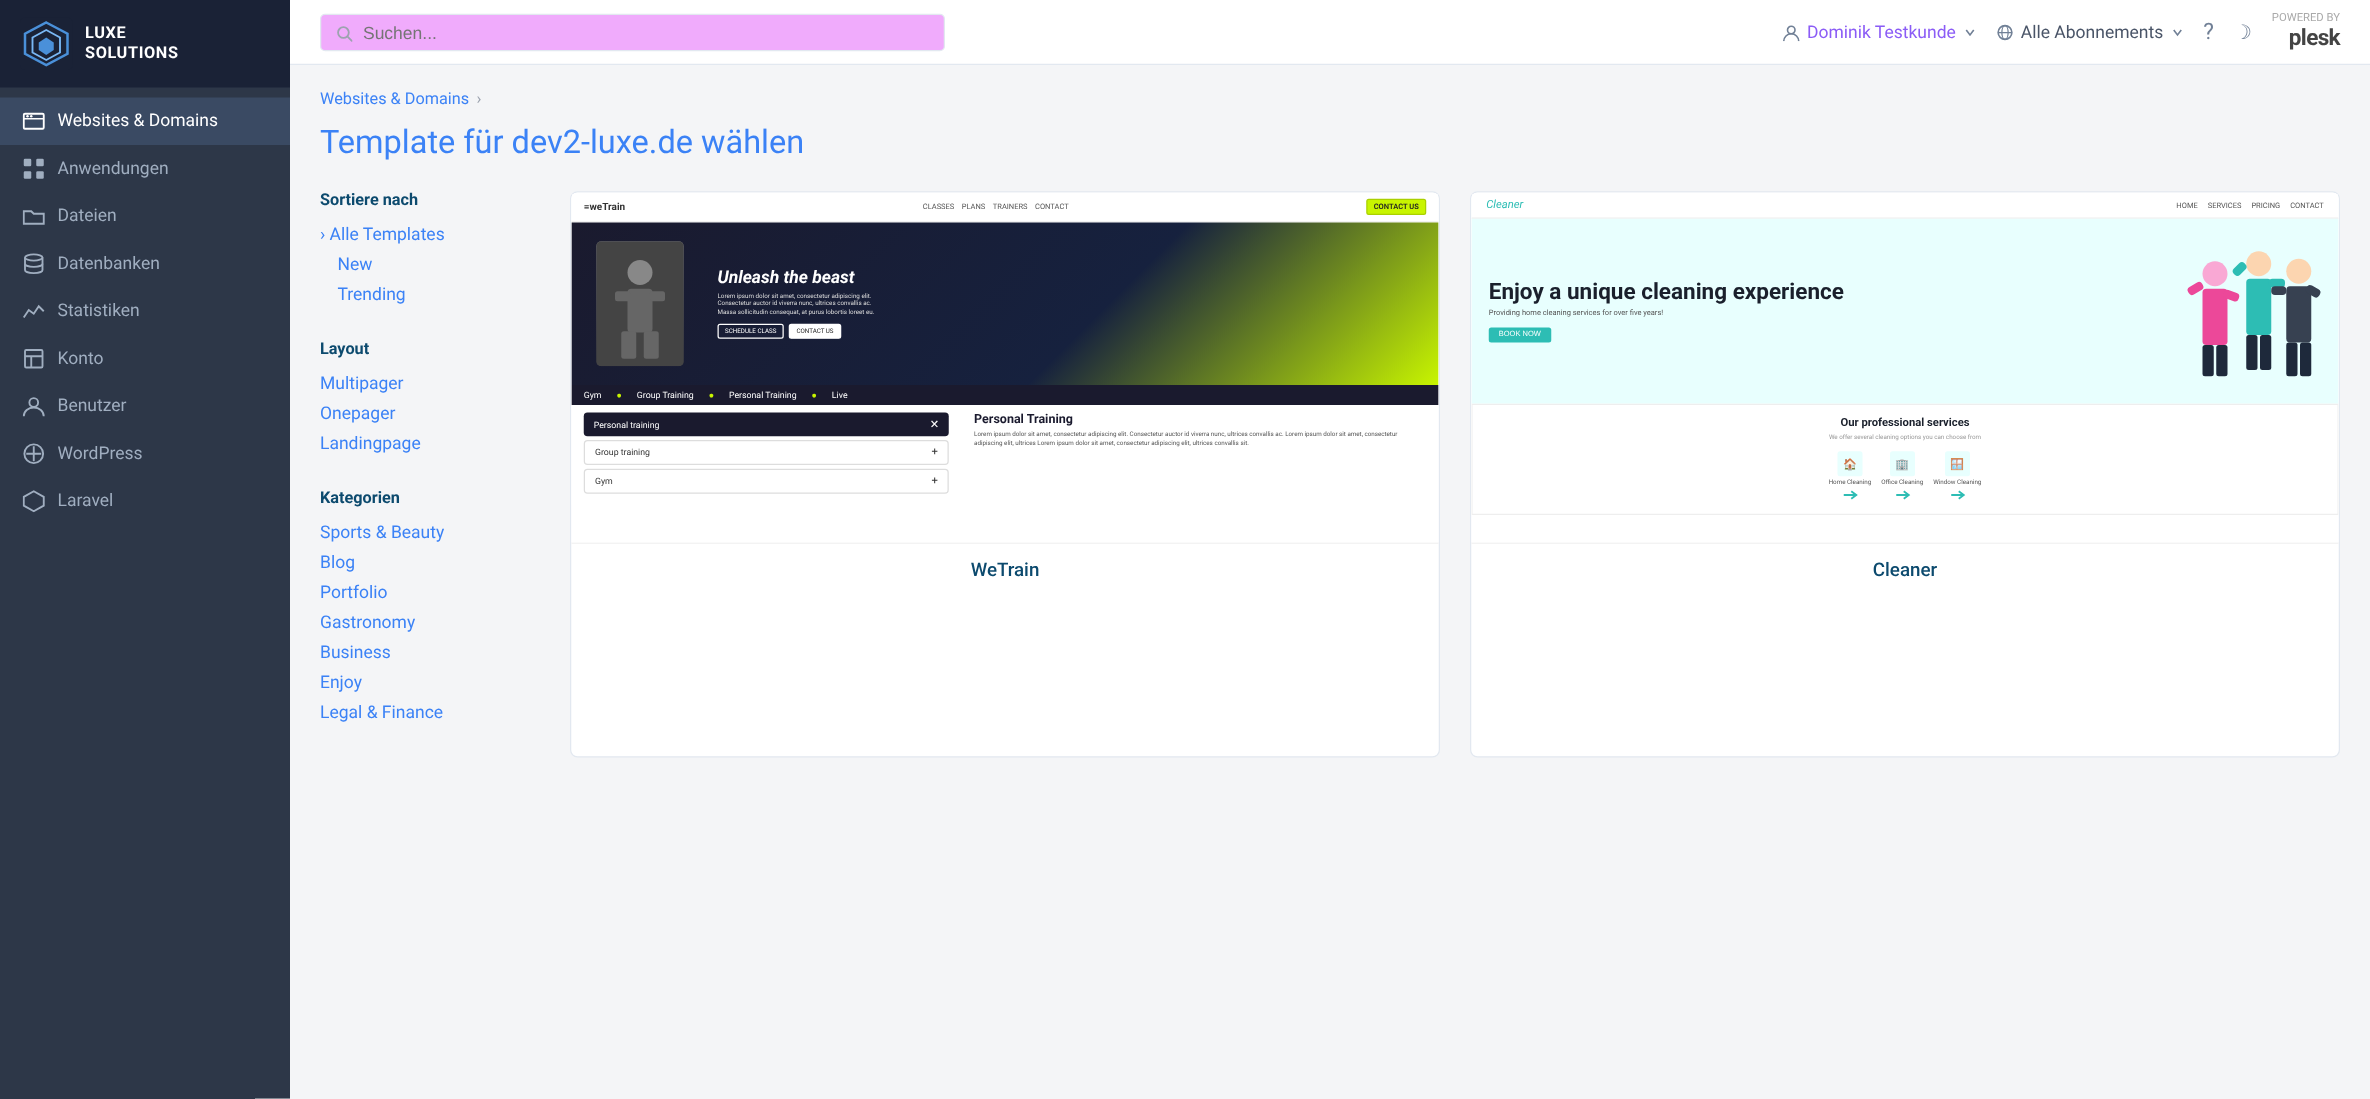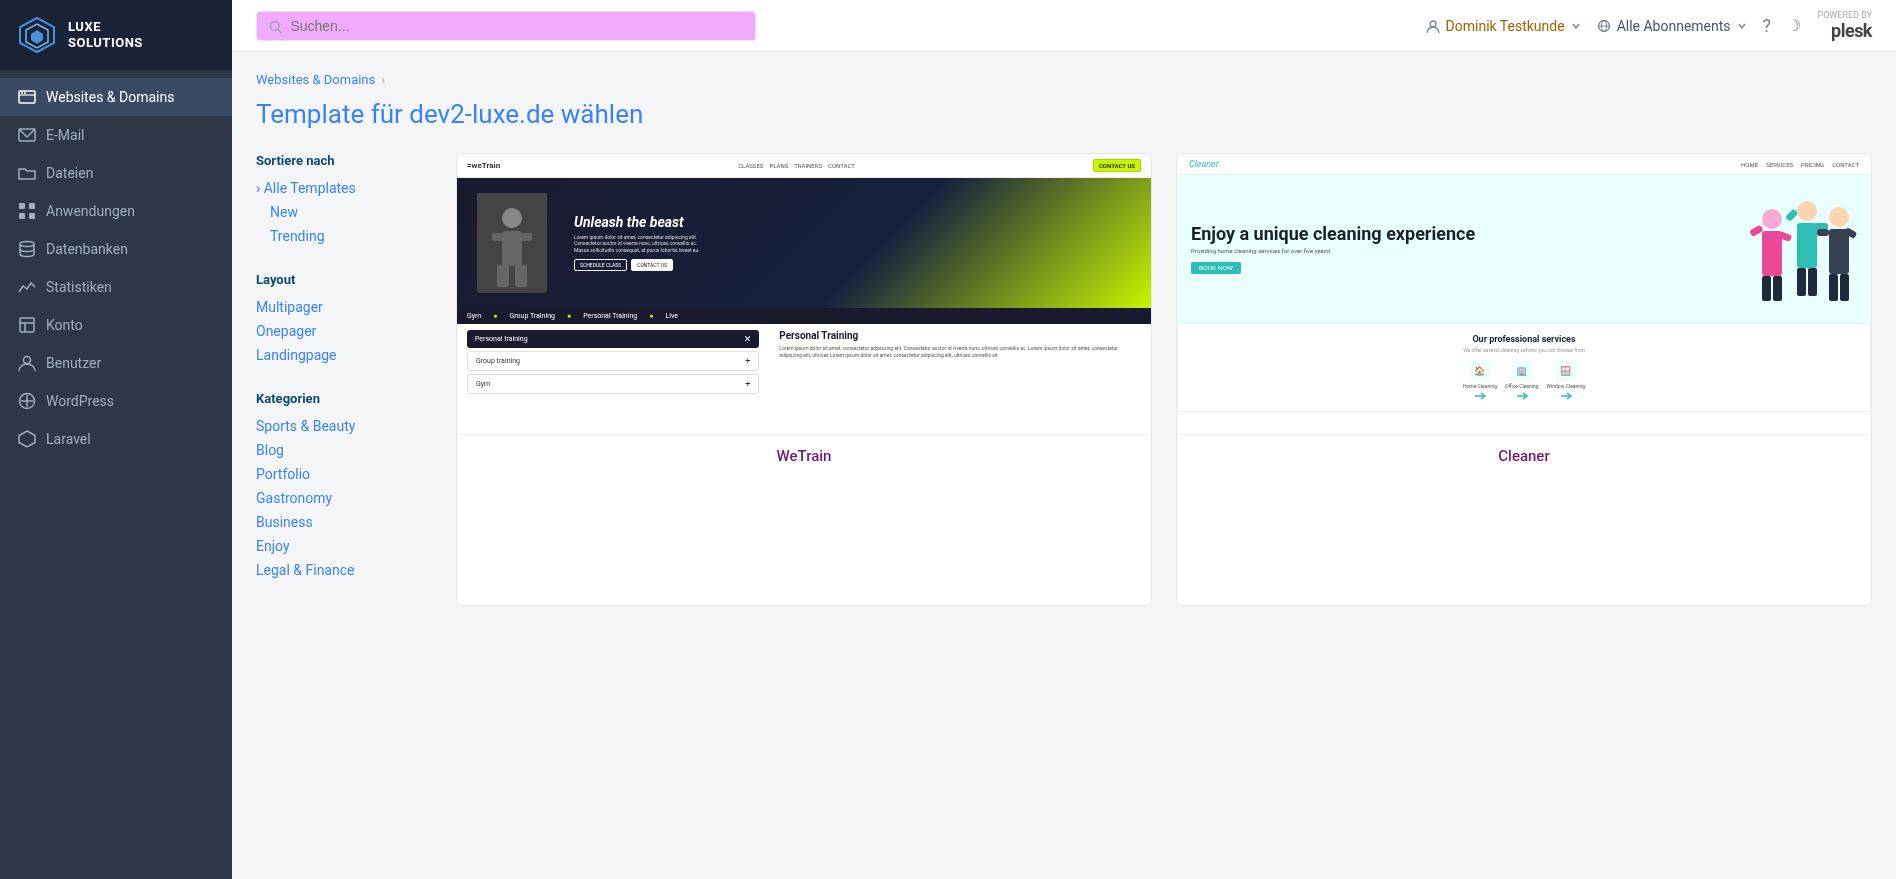--- a/index.html
+++ b/index.html
@@ -93,21 +93,21 @@
       display: flex;
       align-items: center;
       gap: 16px;
       margin-left: auto;
     }
     .header-user {
       display: flex;
       align-items: center;
       gap: 6px;
       font-size: 14px;
-      color: #a16207;
+      color: #8b5cf6;
       cursor: pointer;
     }
     .header-subscription {
       display: flex;
       align-items: center;
       gap: 6px;
       font-size: 14px;
       color: #4a5568;
       cursor: pointer;
     }
@@ -211,21 +211,21 @@
       width: 100%;
       height: 280px;
       overflow: hidden;
       position: relative;
       background: #f9fafb;
     }
     .template-name {
       padding: 12px 16px;
       font-size: 15px;
       font-weight: 500;
-      color: #701a75;
+      color: #0c4a6e;
       text-align: center;
       border-top: 1px solid #f0f0f0;
     }
 
     
     .wetrain-preview {
       background: #fff;
       font-size: 7px;
       transform-origin: top left;
       width: 100%;
@@ -448,40 +448,33 @@
       <div class="sidebar-item active">
         <svg class="sidebar-item-icon" viewBox="0 0 18 18" fill="currentColor">
             <rect x="1" y="3" width="16" height="12" rx="1" fill="none" stroke="currentColor" stroke-width="1.5"></rect>
             <line x1="1" y1="7" x2="17" y2="7" stroke="currentColor" stroke-width="1.2"></line>
             <circle cx="4" cy="5" r="1" fill="currentColor"></circle>
             <circle cx="7" cy="5" r="1" fill="currentColor"></circle>
           </svg>
         <span>Websites &amp; Domains</span>
       </div>
       <div class="sidebar-item">
-        <svg class="sidebar-item-icon" viewBox="0 0 18 18" fill="none" stroke="currentColor" stroke-width="1.5">
-            <rect x="1" y="3" width="16" height="12" rx="1"></rect>
-            <polyline points="1,3 9,11 17,3"></polyline>
-          </svg>
-        <span>E-Mail</span>
-      </div>
-      <div class="sidebar-item">
-        <svg class="sidebar-item-icon" viewBox="0 0 18 18" fill="none" stroke="currentColor" stroke-width="1.5">
-            <path d="M1 5h6l2 2h8v8H1z"></path>
-          </svg>
-        <span>Dateien</span>
-      </div>
-      <div class="sidebar-item">
         <svg class="sidebar-item-icon" viewBox="0 0 18 18" fill="currentColor">
             <rect x="1" y="1" width="6" height="6" rx="1"></rect>
             <rect x="11" y="1" width="6" height="6" rx="1"></rect>
             <rect x="1" y="11" width="6" height="6" rx="1"></rect>
             <rect x="11" y="11" width="6" height="6" rx="1"></rect>
           </svg>
         <span>Anwendungen</span>
+      </div>
+      <div class="sidebar-item">
+        <svg class="sidebar-item-icon" viewBox="0 0 18 18" fill="none" stroke="currentColor" stroke-width="1.5">
+            <path d="M1 5h6l2 2h8v8H1z"></path>
+          </svg>
+        <span>Dateien</span>
       </div>
       <div class="sidebar-item">
         <svg class="sidebar-item-icon" viewBox="0 0 18 18" fill="none" stroke="currentColor" stroke-width="1.5">
             <ellipse cx="9" cy="4" rx="7" ry="2.5"></ellipse>
             <path d="M2 4v5c0 1.4 3.1 2.5 7 2.5s7-1.1 7-2.5V4"></path>
             <path d="M2 9v5c0 1.4 3.1 2.5 7 2.5s7-1.1 7-2.5V9"></path>
           </svg>
         <span>Datenbanken</span>
       </div>
       <div class="sidebar-item">

